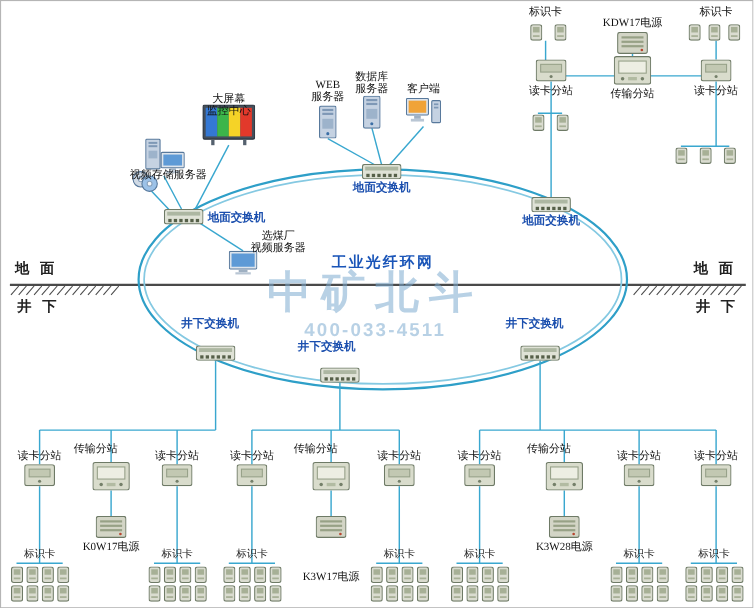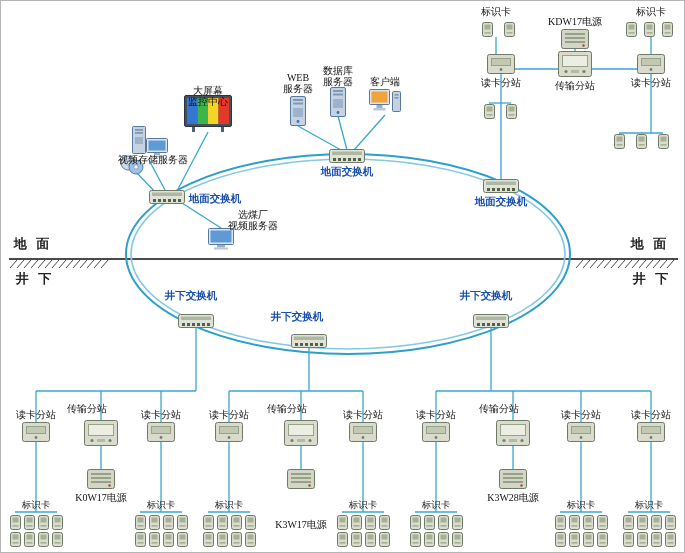--- a/index.html
+++ b/index.html
@@ -96,26 +96,31 @@
       <polyline points="650,390 650,421" fill="none" stroke="#39a7cf" stroke-width="1.3"></polyline>
       <polyline points="512,445 512,468" fill="none" stroke="#39a7cf" stroke-width="1.3"></polyline>
       <polyline points="435,441 435,511" fill="none" stroke="#39a7cf" stroke-width="1.3"></polyline>
       <polyline points="414,511 456,511" fill="none" stroke="#39a7cf" stroke-width="1.3"></polyline>
       <polyline points="580,441 580,511" fill="none" stroke="#39a7cf" stroke-width="1.3"></polyline>
       <polyline points="559,511 601,511" fill="none" stroke="#39a7cf" stroke-width="1.3"></polyline>
       <polyline points="650,441 650,511" fill="none" stroke="#39a7cf" stroke-width="1.3"></polyline>
       <polyline points="627,511 669,511" fill="none" stroke="#39a7cf" stroke-width="1.3"></polyline>
     </svg>
 
+  <div class="title">工业光纤环网</div>
 
   <div class="glabel" style="left:32px;top:243px">地 面</div>
   <div class="glabel" style="left:34px;top:278px">井 下</div>
   <div class="glabel" style="left:649px;top:243px">地 面</div>
   <div class="glabel" style="left:651px;top:278px">井 下</div>
 
+  <div class="wm">
+    <div class="wm-name">中矿北斗</div>
+    <div class="wm-phone">400-033-4511</div>
+  </div>
 <div class="node" style="left: 183px; top: 94px;"><svg width="48" height="38" viewBox="0 0 48 38">
         <rect x="0.5" y="0.5" width="47" height="31" rx="1.5" fill="#45505c" stroke="#2b333c"></rect>
         <rect x="3" y="3" width="10.5" height="26" fill="#3478d4"></rect>
         <rect x="13.5" y="3" width="10.5" height="26" fill="#3cb54a"></rect>
         <rect x="24" y="3" width="10.5" height="26" fill="#f5d327"></rect>
         <rect x="34.5" y="3" width="10.5" height="26" fill="#e2392b"></rect>
         <rect x="8" y="32" width="3" height="5" fill="#55616e"></rect>
         <rect x="37" y="32" width="3" height="5" fill="#55616e"></rect>
       </svg></div>
     <div class="nlabel" style="left: 207px; top: 106px; transform: translate(-50%, -100%);">

